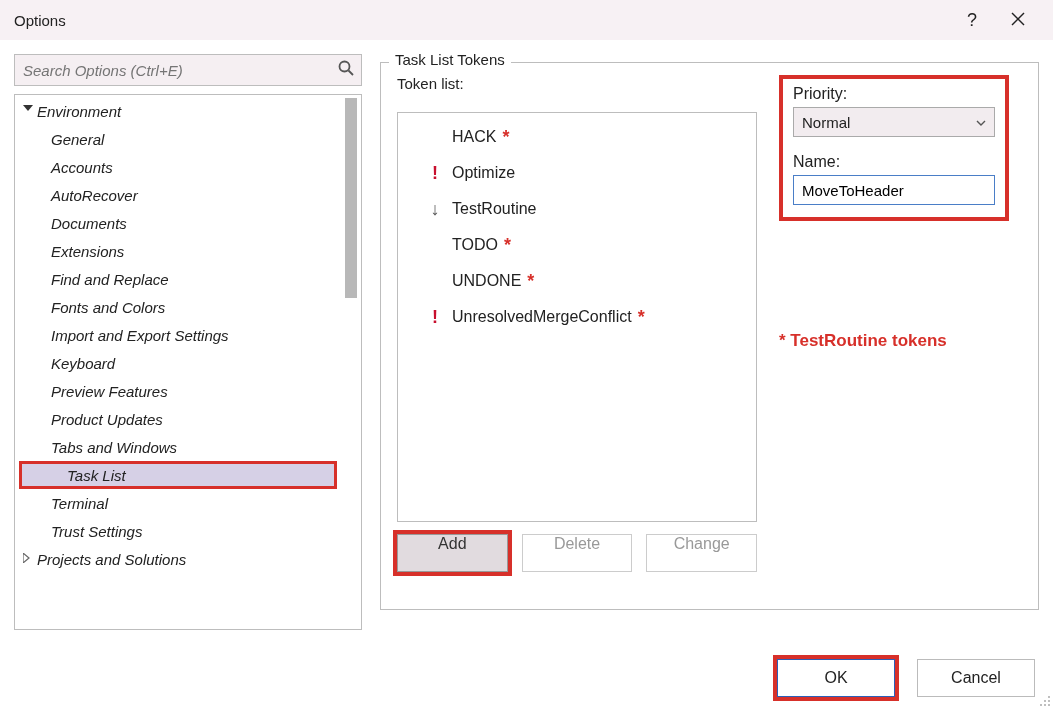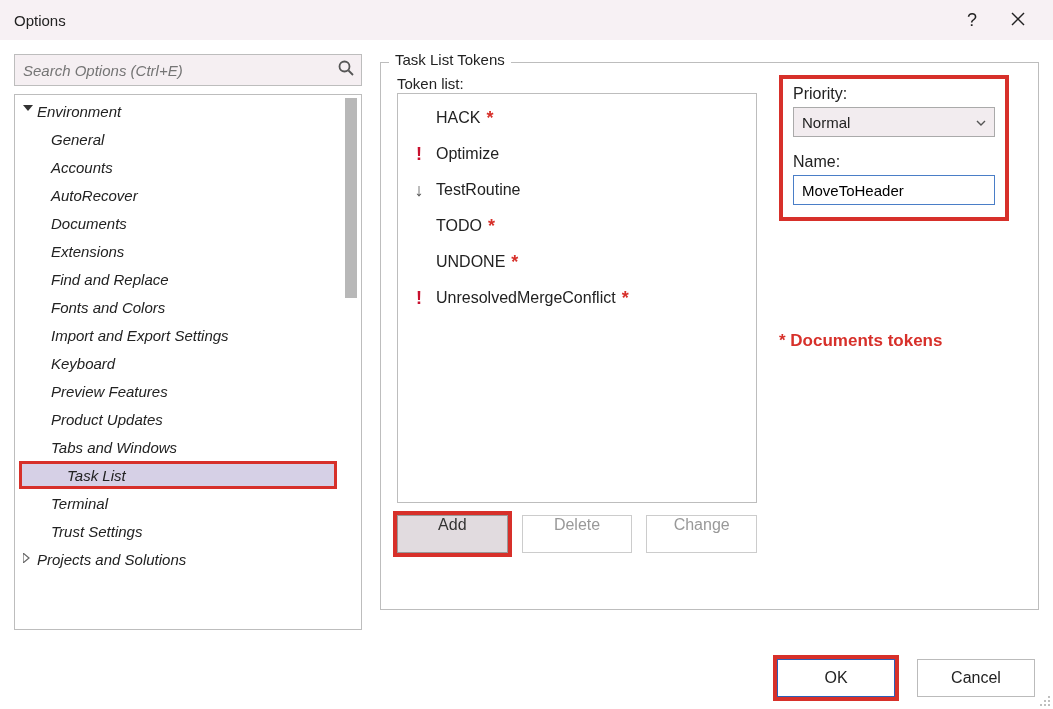--- a/index.html
+++ b/index.html
@@ -103,25 +103,25 @@
   }
   .legend {
     position: absolute;
     top: -12px; left: 8px;
     background: #fff;
     padding: 0 6px;
     font-size: 15px;
   }
   .token-area { display: flex; }
   .token-left { flex: 0 0 360px; }
-  .token-label { margin-bottom: 1px; }
+  .token-label { margin-bottom: 20px; }
   .token-list {
     border: 1px solid #bdbdbd;
     height: 410px;
-    padding: 6px 0;
+    padding: 6px 16px;
     background: #fff;
   }
   .token-row {
     height: 36px;
     display: flex;
     align-items: center;
     padding-left: 10px;
     font-size: 16px;
   }
   .token-row .prio-icon {
@@ -383,21 +383,21 @@
               <span>Normal</span>
               <span class="chev">
                 <svg width="10" height="6" viewBox="0 0 10 6">
                     <polyline points="1,1 5,5 9,1" fill="none" stroke="#555" stroke-width="1.4"></polyline>
                   </svg>
               </span>
             </div>
             <div class="form-label">Name:</div>
             <input class="name-input" type="text" value="MoveToHeader" style="">
           </div>
-          <div class="predef-note">* Documents tokens</div>
+          <div class="predef-note">* TestRoutine tokens</div>
         </div>
       </div>
     </div>
   </div>
 </div>
 
 <div class="footer">
   <div class="fbtn ok">
       <span>OK</span>
     </div>

